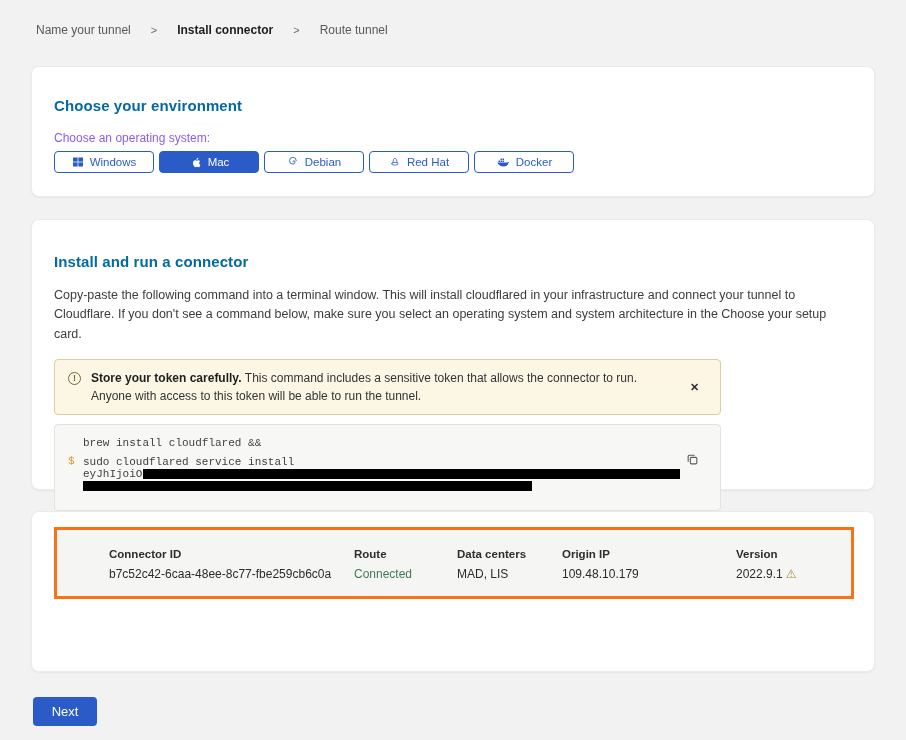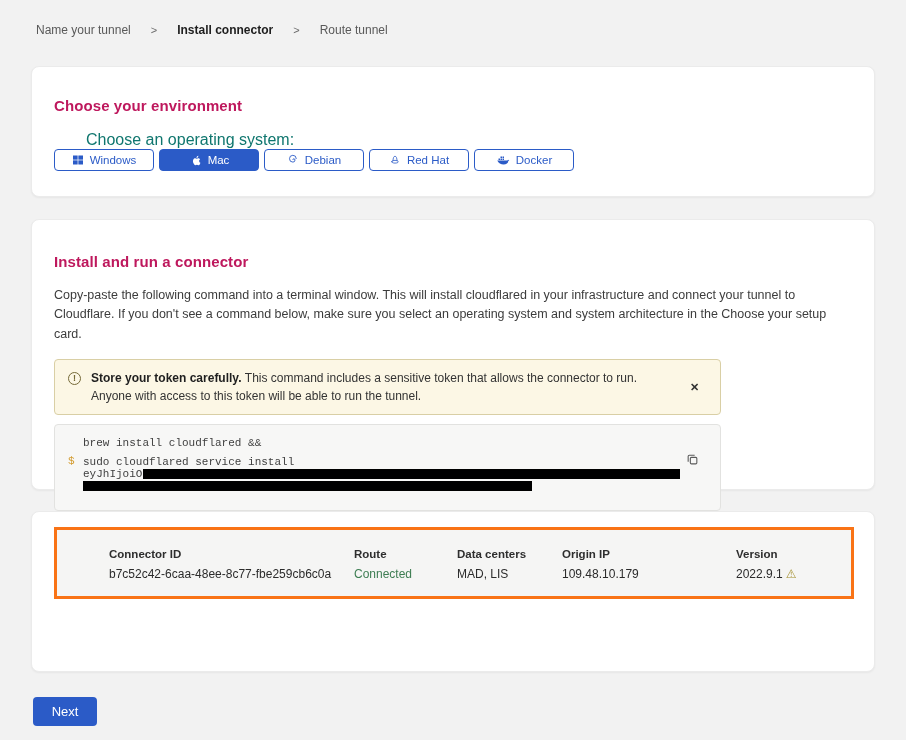--- a/index.html
+++ b/index.html
@@ -27,30 +27,30 @@
     position:absolute; left:31px; width:844px;
     background:#ffffff; border:1px solid #ebebeb; border-radius:8px;
     box-shadow:0 1px 2px rgba(0,0,0,0.05);
     padding:0 22px;
   }
   #card-environment { top:66px;  height:131px; }
   #card-install     { top:219px; height:271px; }
   #card-connectors  { top:511px; height:161px; }
 
   .card-title {
-    font-size:15px; font-weight:bold; color:#be185d;
+    font-size:15px; font-weight:bold; color:#0369a1;
     letter-spacing:.1px;
   }
   #card-environment .card-title { margin-top:30px; }
   #card-install .card-title     { margin-top:33px; }
   #card-connectors .card-title  { margin-top:33px; }
 
   
-  .os-label { margin-top:17px; font-size:16px; color:#0f766e;margin-left:32px; }
-  .os-row { display:flex; gap:5px; }
+  .os-label { margin-top:17px; font-size:12px; color:#8b5cf6; }
+  .os-row { margin-top:6px; display:flex; gap:5px; }
   .os-btn {
     width:100px; height:22px;
     display:flex; align-items:center; justify-content:center; gap:6px;
     background:#ffffff; color:#2b5bc7;
     border:1px solid #2b5bc7; border-radius:4px;
     font-size:11.5px; font-family:"Liberation Sans",sans-serif;
     cursor:pointer; padding:0;
   }
   .os-btn.selected { background:#2b5bc7; color:#ffffff; border-color:#2b5bc7; }
   .os-btn svg { display:block; }

